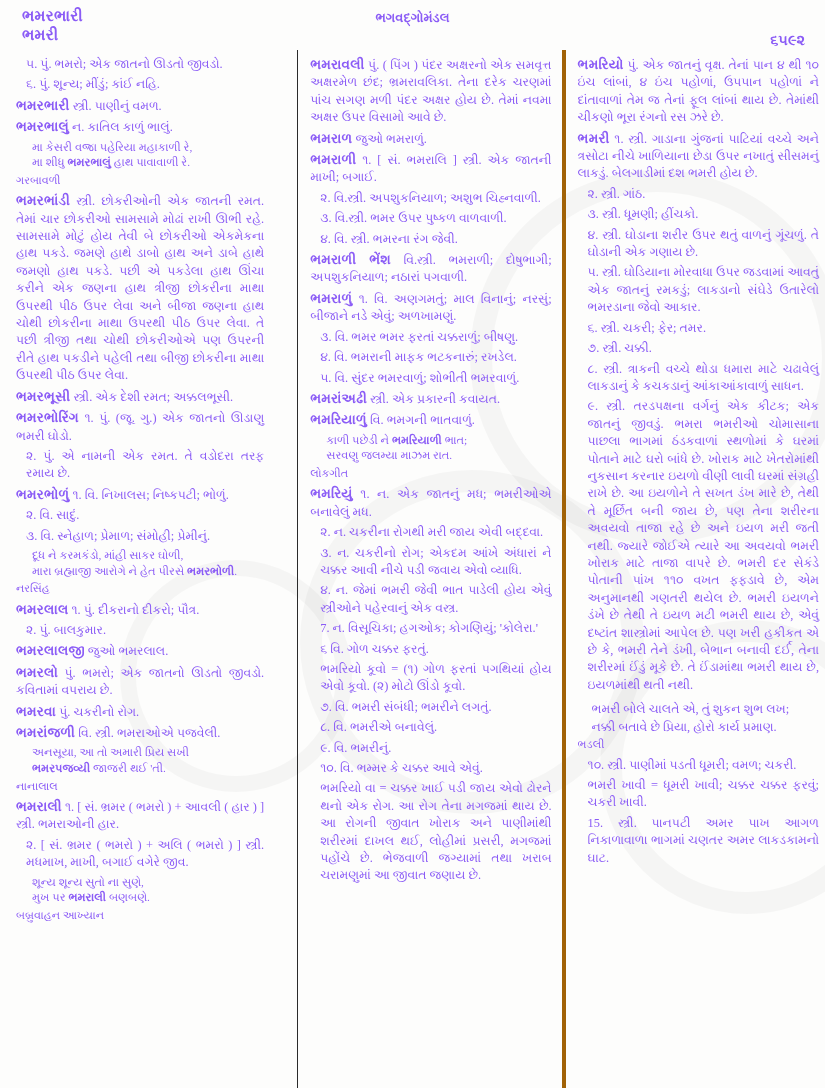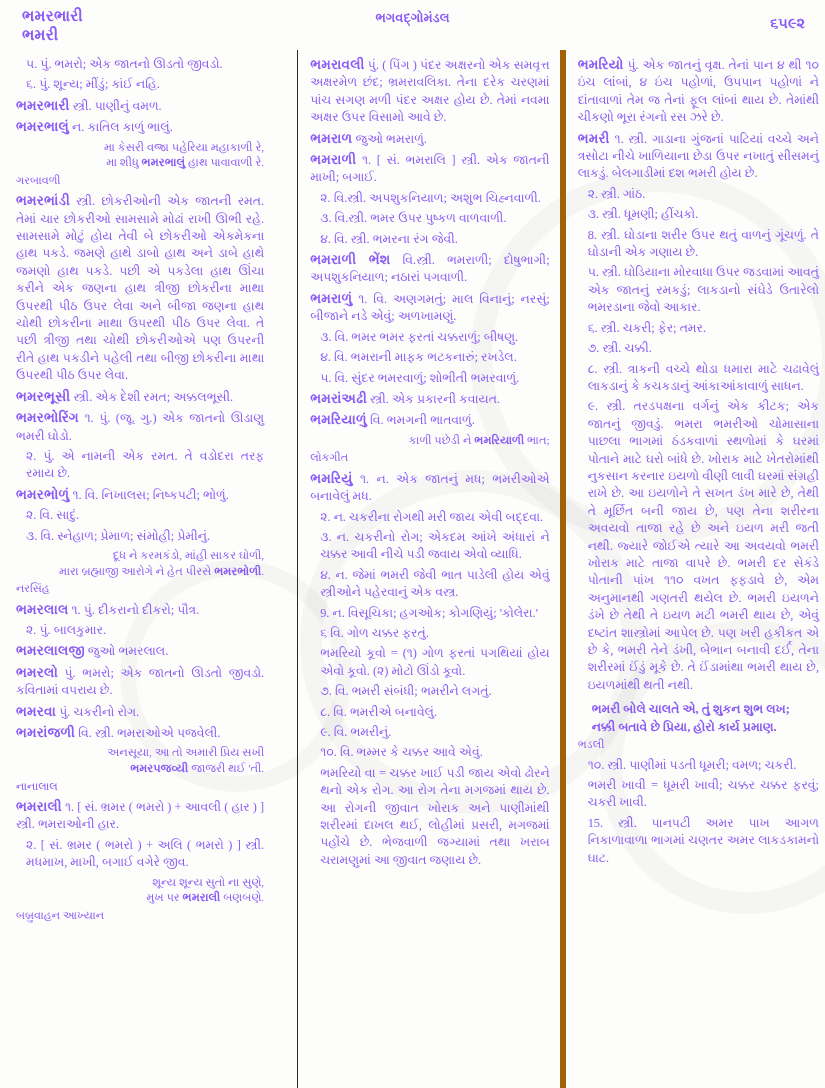--- a/index.html
+++ b/index.html
@@ -44,21 +44,21 @@
   }
   .hdr-center {
     position: absolute;
     left: 0; right: 0; top: 10px;
     text-align: center;
     font-weight: bold;
     font-size: 13px;
   }
   .hdr-right {
     position: absolute;
-    right: 20px; top: 15px;
+    right: 20px; top: 32px;
     font-weight: bold;
     font-size: 14.5px;
   }
 
   
   #columns {
     position: absolute;
     left: 4px; top: 50px;
     width: 825px;
     height: 1038px;
@@ -68,51 +68,51 @@
   .col {
     position: relative;
     box-sizing: border-box;
     padding: 6px 10px 0 12px;
     font-size: 12.4px;
     line-height: 17.4px;
     text-align: justify;
     text-justify: inter-word;
   }
   .col-1 { width: 278px; }
-  .col-2 { width: 276px; border-left: 1px solid #2a2a2a; border-right: 6px solid #a16207; margin-left: 23px;}
+  .col-2 { width: 276px; border-left: 1px solid #2a2a2a; border-right: 4px solid #a16207; margin-left: 23px;}
   .col-3 { width: 271px; }
 
   
   .entry {
     margin: 0 0 3px 0;
   }
   .hw {            
     font-weight: bold;
     font-size: 13.6px;
     letter-spacing: .2px;
   }
   .sense {         
     margin-left: 10px;
     text-indent: 0;
   }
   .quote {
     margin: 1px 0 1px 16px;
     font-size: 11.4px;
     line-height: 15.6px;
-    text-align: right;
+    text-align: left;
   }
   .quote b { font-weight: bold; }
   .src {
     text-align: left;
     font-size: 11.2px;
     margin: 0 2px 3px 0;
   }
   .verse {
     margin: 6px 0 0 14px;
-    font-weight: bold;
+    font-weight: normal;
     font-size: 12.4px;
     line-height: 18px;
     text-align: left;
   }
   .verse .l2 { }
   b { font-weight: bold; }
 </style>
 </head>
 <body>
 
@@ -183,41 +183,42 @@
         <p class="entry sense">૪. વિ. સ્ત્રી. ભમરના રંગ જેવી.</p>
         <p class="entry"><span class="hw">ભમરાળી ભેંશ</span><span> વિ.સ્ત્રી. ભમરાળી; દોષુભાગી; અપશુકનિયાળ; નઠારાં પગવાળી.</span></p>
         <p class="entry"><span class="hw">ભમરાળું</span><span> ૧. વિ. અણગમતું; માલ વિનાનું; નરસું; બીજાને નડે એવું; અળખામણું.</span></p>
         <p class="entry sense">૩. વિ. ભમર ભમર ફરતાં ચક્કરાળું; બીષણુ.</p>
         <p class="entry sense">૪. વિ. ભમરાની માફક ભટકનારું; રખડેલ.</p>
         <p class="entry sense">૫. વિ. સુંદર ભમરવાળું; શોભીતી ભમરવાળું.</p>
         <p class="entry"><span class="hw">ભમરાંઅઢી</span><span> સ્ત્રી. એક પ્રકારની કવાયત.</span></p>
         <p class="entry"><span class="hw">ભમરિયાળું</span><span> વિ. ભમગની ભાતવાળું.</span></p>
         <div class="quote">
           <div>કાળી પછેડી ને <b>ભમરિયાળી</b> ભાત;</div>
+          <div class="l2">સરવણુ જલમ્યા માઝમ રાત.</div>
         </div>
         <div class="src">લોકગીત</div>
         <p class="entry"><span class="hw">ભમરિયું</span><span> ૧. ન. એક જાતનું મધ; ભમરીઓએ બનાવેલું મધ.</span></p>
         <p class="entry sense">૨. ન. ચકરીના રોગથી મરી જાય એવી બદ્દવા.</p>
         <p class="entry sense">૩. ન. ચકરીનો રોગ; એકદમ આંખે અંધારાં ને ચક્કર આવી નીચે પડી જવાય એવો વ્યાધિ.</p>
         <p class="entry sense">૪. ન. જેમાં ભમરી જેવી ભાત પાડેલી હોય એવું સ્ત્રીઓને પહેરવાનું એક વસ્ત્ર.</p>
-        <p class="entry sense">9. ન. વિસૂચિકા; હગઓક; કોગણિયું; 'કોલેરા.'</p>
+        <p class="entry sense">7. ન. વિસૂચિકા; હગઓક; કોગણિયું; 'કોલેરા.'</p>
         <p class="entry sense">૬ વિ. ગોળ ચક્કર ફરતું.</p>
         <p class="entry sense">ભમરિયો કૂવો = (૧) ગોળ ફરતાં પગથિયાં હોય એવો કૂવો. (૨) મોટો ઊંડો કૂવો.</p>
         <p class="entry sense">૭. વિ. ભમરી સંબંધી; ભમરીને લગતું.</p>
         <p class="entry sense">૮. વિ. ભમરીએ બનાવેલું.</p>
         <p class="entry sense">૯. વિ. ભમરીનું.</p>
         <p class="entry sense">૧૦. વિ. ભમ્મર કે ચક્કર આવે એવું.</p>
         <p class="entry sense">ભમરિયો વા = ચક્કર ખાઈ પડી જાય એવો ઢોરને થનો એક રોગ. આ રોગ તેના મગજમાં થાય છે. આ રોગની જીવાત ખોરાક અને પાણીમાંથી શરીરમાં દાખલ થઈ, લોહીમાં પ્રસરી, મગજમાં પહોંચે છે. ભેજવાળી જગ્યામાં તથા ખરાબ ચરામણુમાં આ જીવાત જણાય છે.</p>
       </div>
     <div class="col col-3" id="col-2">
         <p class="entry"><span class="hw">ભમરિયો</span><span> પું. એક જાતનું વૃક્ષ. તેનાં પાન ૪ થી ૧૦ ઇંચ લાંબાં, ૪ ઇંચ પહોળાં, ઉપપાન પહોળાં ને દાંતાવાળાં તેમ જ તેનાં ફૂલ લાંબાં થાય છે. તેમાંથી ચીકણો ભૂરા રંગનો રસ ઝરે છે.</span></p>
         <p class="entry"><span class="hw">ભમરી</span><span> ૧. સ્ત્રી. ગાડાના ગુંજનાં પાટિયાં વચ્ચે અને ત્રસોટા નીચે ખાળિયાના છેડા ઉપર નખાતું સીસમનું લાકડું. બેલગાડીમાં દશ ભમરી હોય છે.</span></p>
         <p class="entry sense">૨. સ્ત્રી. ગાંઠ.</p>
         <p class="entry sense">૩. સ્ત્રી. ધૂમણી; હીંચકો.</p>
-        <p class="entry sense">8. સ્ત્રી. ઘોડાના શરીર ઉપર થતું વાળનું ગૂંચળું. તે ઘોડાની એક ગણાય છે.</p>
+        <p class="entry sense">૪. સ્ત્રી. ઘોડાના શરીર ઉપર થતું વાળનું ગૂંચળું. તે ઘોડાની એક ગણાય છે.</p>
         <p class="entry sense">૫. સ્ત્રી. ઘોડિયાના મોરવાધા ઉપર જડવામાં આવતું એક જાતનું રમકડું; લાકડાનો સંઘેડે ઉતારેલો ભમરડાના જેવો આકાર.</p>
         <p class="entry sense">૬. સ્ત્રી. ચકરી; ફેર; તમર.</p>
         <p class="entry sense">૭. સ્ત્રી. ચક્કી.</p>
         <p class="entry sense">૮. સ્ત્રી. ત્રાકની વચ્ચે થોડા ધમારા માટે ચઢાવેલું લાકડાનું કે કચકડાનું આંકાઆંકાવાળું સાધન.</p>
         <p class="entry sense">૯. સ્ત્રી. તરડપક્ષના વર્ગનું એક કીટક; એક જાતનું જીવડું. ભમરા ભમરીઓ ચોમાસાના પાછલા ભાગમાં ઠંડકવાળાં સ્થળોમાં કે ઘરમાં પોતાને માટે ઘરો બાંધે છે. ખોરાક માટે ખેતરોમાંથી નુકસાન કરનાર ઇયળો વીણી લાવી ઘરમાં સંગ્રહી રાખે છે. આ ઇયળોને તે સખત ડંખ મારે છે, તેથી તે મૂર્છિત બની જાય છે, પણ તેના શરીરના અવયવો તાજા રહે છે અને ઇયળ મરી જતી નથી. જ્યારે જોઈએ ત્યારે આ અવયવો ભમરી ખોરાક માટે તાજા વાપરે છે. ભમરી દર સેકંડે પોતાની પાંખ ૧૧૦ વખત ફફડાવે છે, એમ અનુમાનથી ગણતરી થયેલ છે. ભમરી ઇયળને ડંખે છે તેથી તે ઇયળ મટી ભમરી થાય છે, એવું દષ્ટાંત શાસ્ત્રોમાં આપેલ છે. પણ ખરી હકીકત એ છે કે, ભમરી તેને ડંખી, બેભાન બનાવી દર્ઈ, તેના શરીરમાં ઈંડું મૂકે છે. તે ઈંડામાંથા ભમરી થાય છે, ઇયળમાંથી થતી નથી.</p>
         <div class="verse">
           <div>ભમરી બોલે ચાલતે એ, તું શુકન શુભ લખ;</div>
           <div class="l2">નક્કી બતાવે છે પ્રિયા, હોરો કાર્ય પ્રમાણ.</div>
         </div>
         <div class="src">ભડલી</div>

